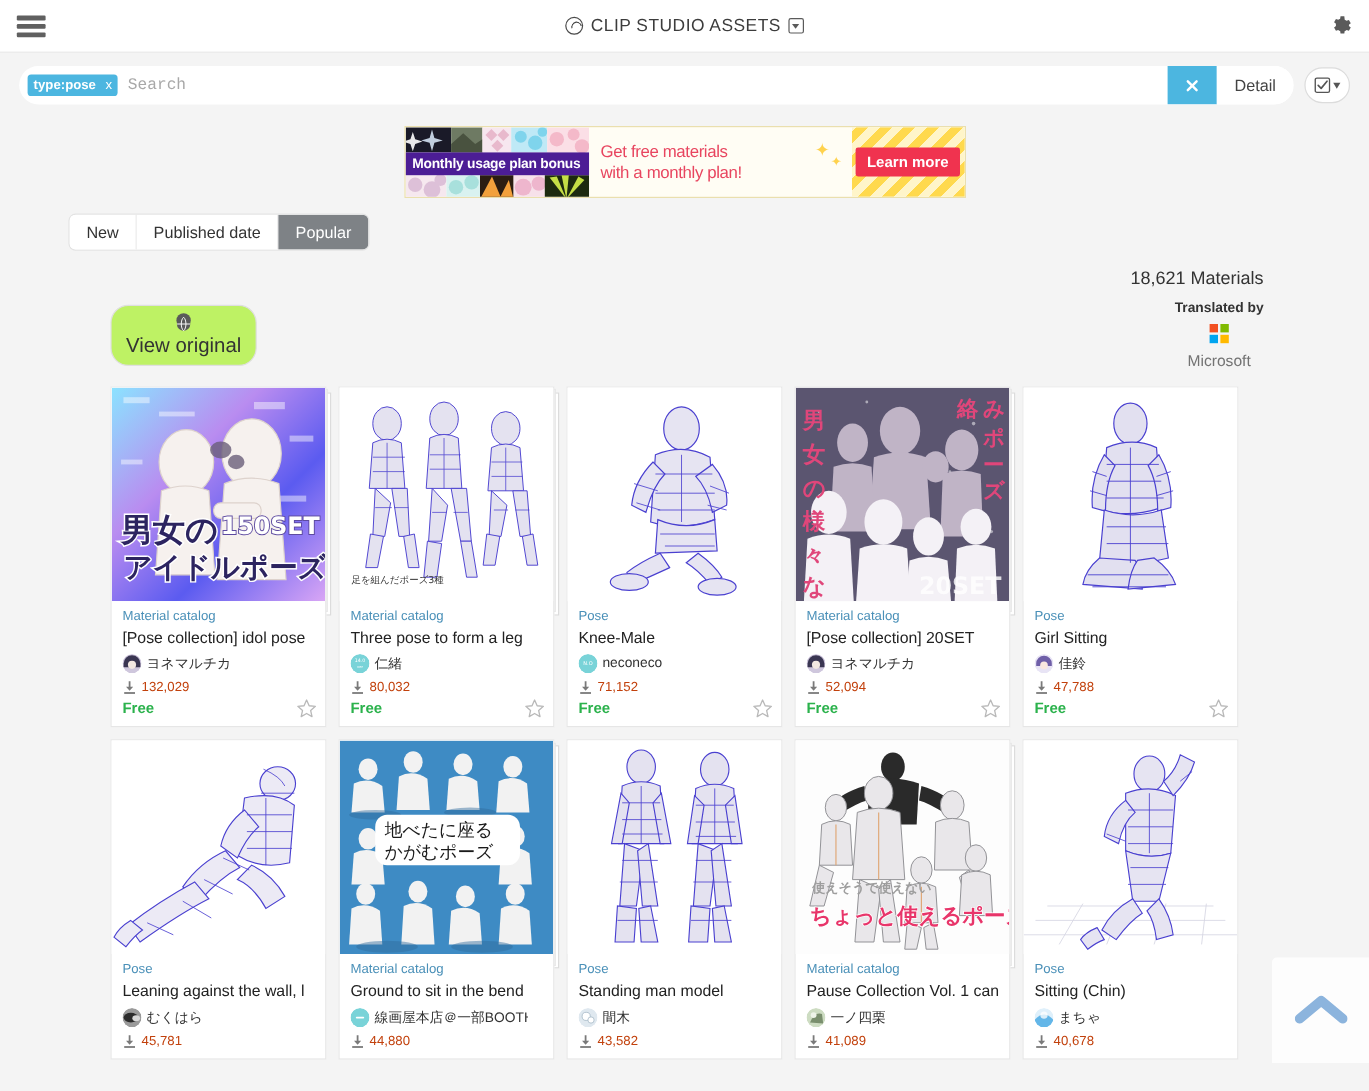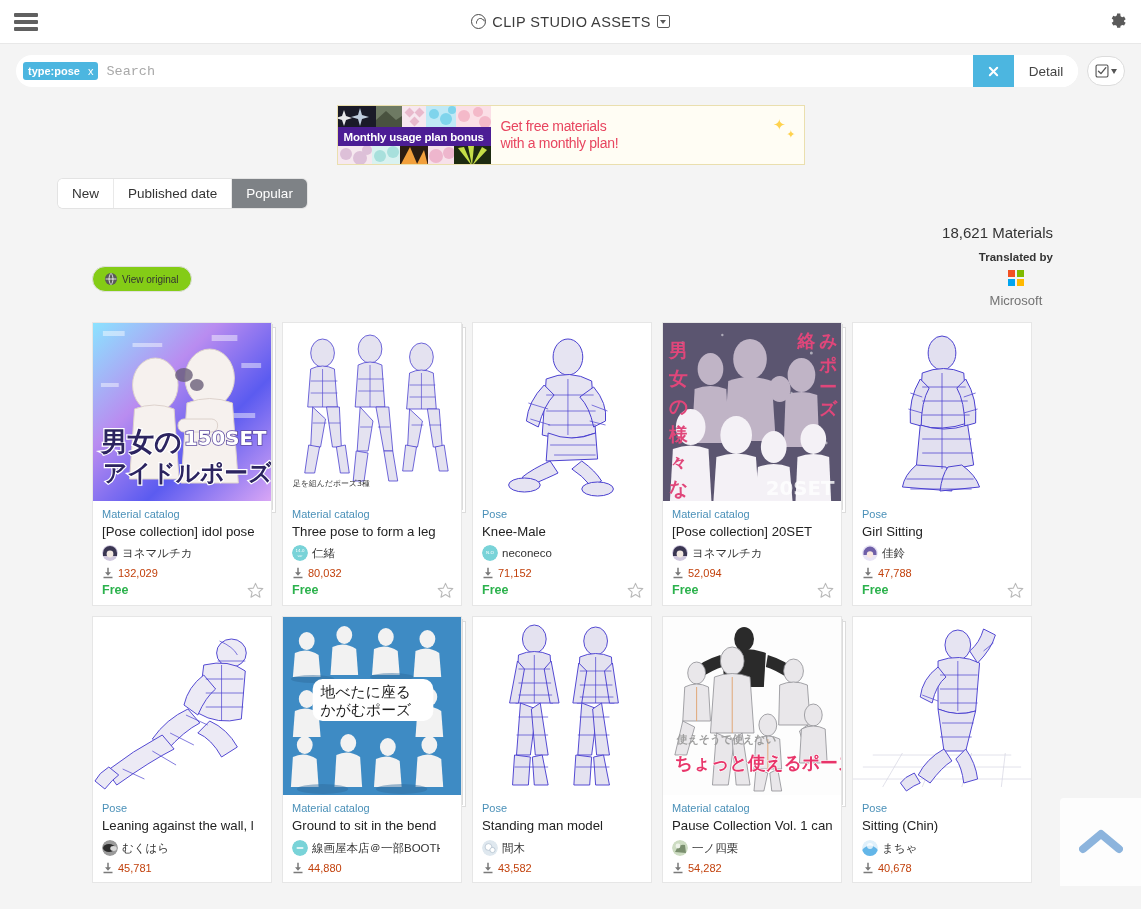--- a/index.html
+++ b/index.html
@@ -141,22 +141,22 @@
     display: flex; align-items: flex-end; justify-content: flex-end;
     padding: 16px 88px 0 0;
   }
   .count { font-size: 15px; color: #333; }
   .view-original-row {
     display: flex; align-items: center; justify-content: space-between;
     padding: 10px 88px 0 92px;
   }
   .view-original {
     display: inline-flex; align-items: center; gap: 5px;
-    background: #84cc16; border: 1px solid #dfdfdf; border-radius: 15px;
-    padding: 6px 12px; font-size: 10px; color: #333; cursor: pointer;
+    background: #bef264; border: 1px solid #dfdfdf; border-radius: 15px;
+    padding: 6px 12px; font-size: 17px; color: #333; cursor: pointer; flex-direction: column;
   }
   .globe {
     width: 12px; height: 12px; border-radius: 50%;
     background: #5a5a5a; position: relative; flex: none;
   }
   .translated { display: flex; align-items: center; gap: 7px; flex-direction: column; }
   .translated .tlabel { font-size: 11.5px; color: #333; font-weight: bold; }
   .ms-logo { display: grid; grid-template-columns: 7px 7px; grid-template-rows: 7px 7px; gap: 1.5px; }
   .ms-logo i { display: block; }
   .ms-name { font-size: 13px; color: #737373; }
@@ -320,20 +320,23 @@
         <div class="banner-ribbon">Monthly usage plan bonus</div>
       </div>
       <div class="banner-mid">
         <div>
           <div class="btxt">Get free materials</div>
           <div class="btxt">with a monthly plan!</div>
         </div>
         <span class="spark" style="right:18px;top:10px;font-size:15px">✦</span>
         <span class="spark" style="right:8px;top:22px;font-size:11px">✦</span>
       </div>
+      <div class="banner-cta">
+        <span class="cta-pill">Learn more</span>
+      </div>
     </div>
   </div>
 
   <div class="tabs-wrap">
     <div class="tabs">
       <div class="tab">New</div>
       <div class="tab">Published date</div>
       <div class="tab active">Popular</div>
     </div>
   </div>
@@ -898,21 +901,21 @@
                 <circle cx="6" cy="6" r="2.4" fill="#eef3e9"></circle>
               </svg>
             </span>
             <span class="author-name">一ノ四栗</span>
           </div>
           <div class="dl">
             <svg width="12" height="12" viewBox="0 0 16 16" aria-hidden="true">
               <path fill="#7a7a7a" d="M7 1h2v6h3l-4 4.5L4 7h3z"></path>
                   <rect x="2" y="13" width="12" height="2" fill="#7a7a7a"></rect>
             </svg>
-            <span class="dl-num">54,282</span>
+            <span class="dl-num">41,089</span>
           </div>
         </div>
       </div>
     </div>
 
     <div class="card-slot">
       <div class="card">
         <div class="thumb">
           <svg viewBox="0 0 180 178" preserveAspectRatio="none" aria-hidden="true">
             <rect width="180" height="178" fill="#ffffff"></rect>

